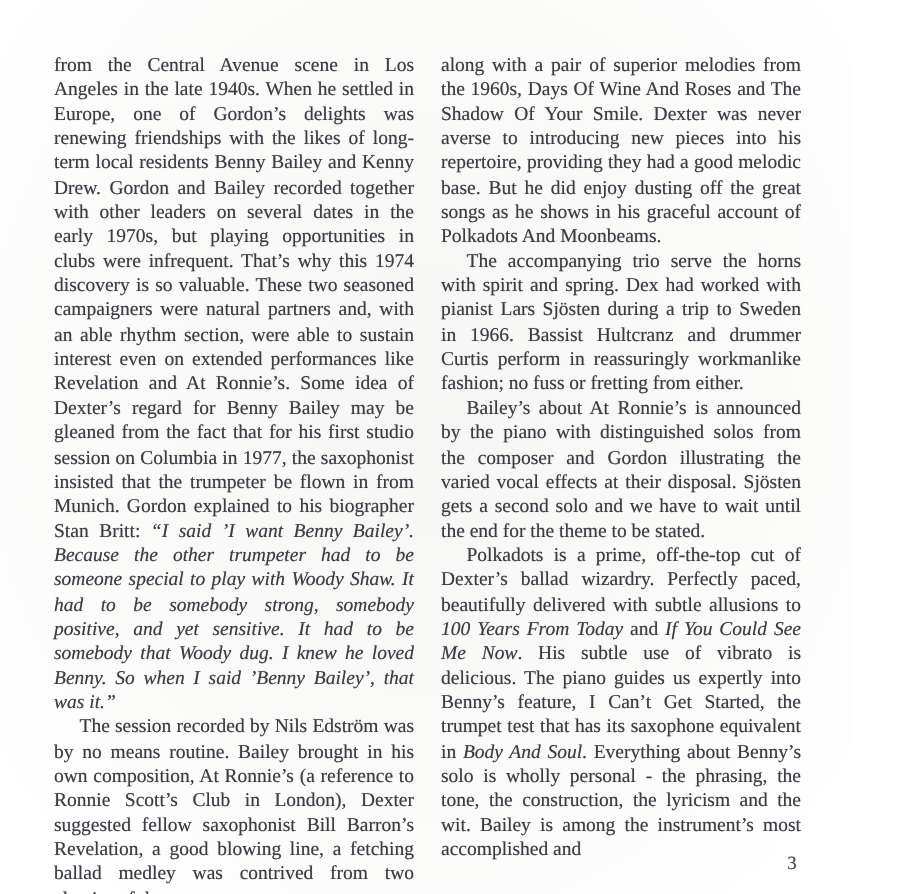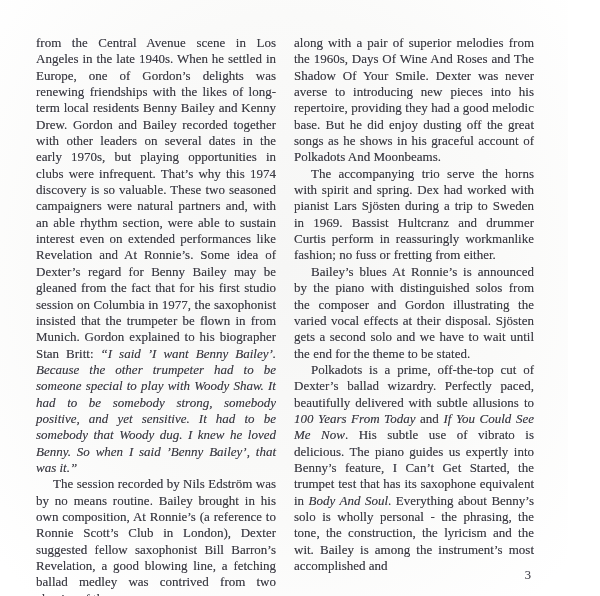--- a/index.html
+++ b/index.html
@@ -50,19 +50,19 @@
 <body>
 
 <div class="page">
   <div class="columns">
     <div class="col">
         <p class="para"><span>from the Central Avenue scene in Los Angeles in the late 1940s. When he settled in Europe, one of Gordon’s delights was renewing friendships with the likes of long-term local residents Benny Bailey and Kenny Drew. Gordon and Bailey recorded together with other leaders on several dates in the early 1970s, but playing opportunities in clubs were infrequent. That’s why this 1974 discovery is so valuable. These two seasoned campaigners were natural partners and, with an able rhythm section, were able to sustain interest even on extended performances like </span><span class="b">Revelation</span><span> and </span><span class="b">At Ronnie’s</span><span>. Some idea of Dexter’s regard for Benny Bailey may be gleaned from the fact that for his first studio session on Columbia in 1977, the saxophonist insisted that the trumpeter be flown in from Munich. Gordon explained to his biographer Stan Britt: </span><span class="i">“I said ’I want Benny Bailey’. Because the other trumpeter had to be someone special to play with Woody Shaw. It had to be somebody strong, somebody positive, and yet sensitive. It had to be somebody that Woody dug. I knew he loved Benny. So when I said ’Benny Bailey’, that was it.”</span></p>
         <p class="para indent"><span>The session recorded by Nils Edström was by no means routine. Bailey brought in his own composition, </span><span class="b">At Ronnie’s</span><span> (a reference to Ronnie Scott’s Club in London), Dexter suggested fellow saxophonist Bill Barron’s </span><span class="b">Revelation</span><span>, a good blowing line, a fetching ballad medley was contrived from two classics of the genre,</span></p>
       </div>
     <div class="col">
         <p class="para"><span>along with a pair of superior melodies from the 1960s, </span><span class="b">Days Of Wine And Roses</span><span> and </span><span class="b">The Shadow Of Your Smile</span><span>. Dexter was never averse to introducing new pieces into his repertoire, providing they had a good melodic base. But he did enjoy dusting off the great songs as he shows in his graceful account of </span><span class="b">Polkadots And Moonbeams</span><span>.</span></p>
-        <p class="para indent"><span>The accompanying trio serve the horns with spirit and spring. Dex had worked with pianist Lars Sjösten during a trip to Sweden in 1969. Bassist Hultcranz and drummer Curtis perform in reassuringly workmanlike fashion; no fuss or fretting from either.</span></p>
-        <p class="para indent"><span>Bailey’s blues </span><span class="b">At Ronnie’s</span><span> is announced by the piano with distinguished solos from the composer and Gordon illustrating the varied vocal effects at their disposal. Sjösten gets a second solo and we have to wait until the end for the theme to be stated.</span></p>
+        <p class="para indent"><span>The accompanying trio serve the horns with spirit and spring. Dex had worked with pianist Lars Sjösten during a trip to Sweden in 1966. Bassist Hultcranz and drummer Curtis perform in reassuringly workmanlike fashion; no fuss or fretting from either.</span></p>
+        <p class="para indent"><span>Bailey’s about </span><span class="b">At Ronnie’s</span><span> is announced by the piano with distinguished solos from the composer and Gordon illustrating the varied vocal effects at their disposal. Sjösten gets a second solo and we have to wait until the end for the theme to be stated.</span></p>
         <p class="para indent"><span class="b">Polkadots</span><span> is a prime, off-the-top cut of Dexter’s ballad wizardry. Perfectly paced, beautifully delivered with subtle allusions to </span><span class="i">100 Years From Today</span><span> and </span><span class="i">If You Could See Me Now</span><span>. His subtle use of vibrato is delicious. The piano guides us expertly into Benny’s feature, </span><span class="b">I Can’t Get Started</span><span>, the trumpet test that has its saxophone equivalent in </span><span class="i">Body And Soul</span><span>. Everything about Benny’s solo is wholly personal - the phrasing, the tone, the construction, the lyricism and the wit. Bailey is among the instrument’s most accomplished and</span></p>
       </div>
   </div>
   <div class="pagenum">3</div>
 </div>
 
 </body></html>

